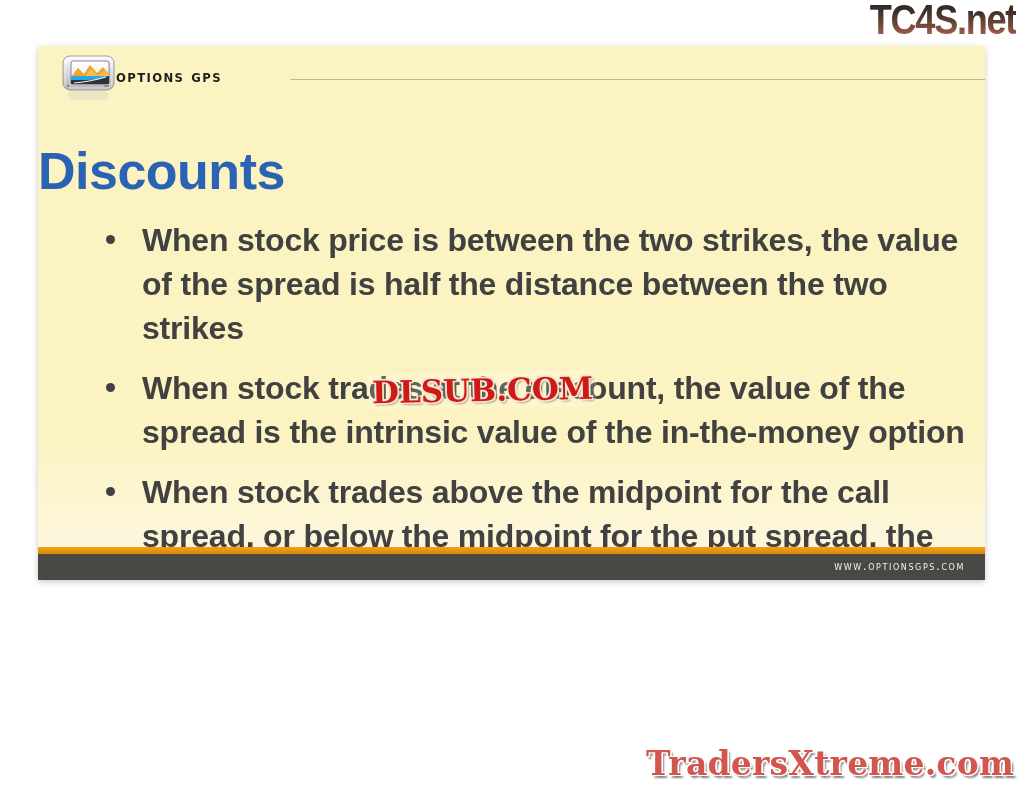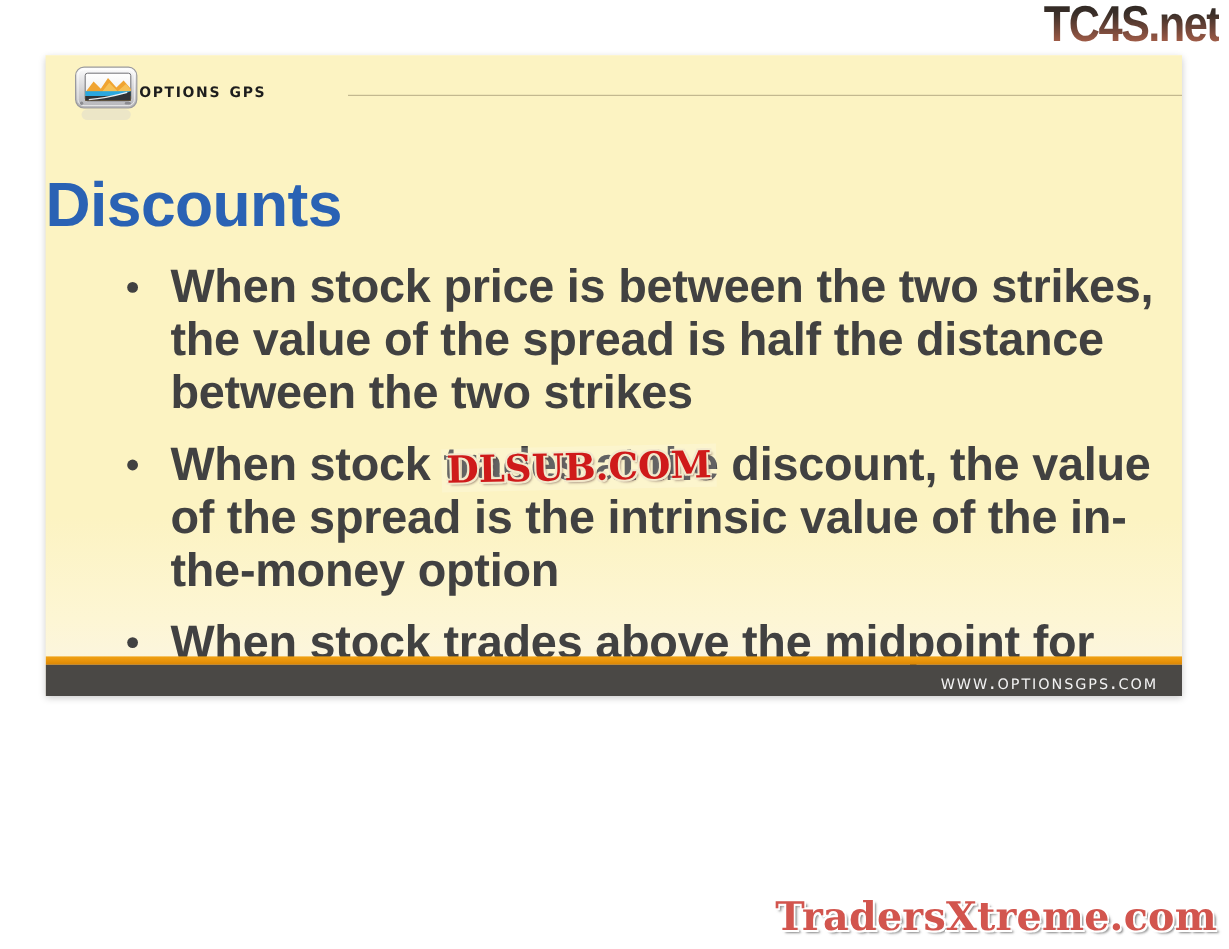--- a/index.html
+++ b/index.html
@@ -118,21 +118,21 @@
     margin: 0;
     padding: 0;
     list-style: none;
   }
   .bullet-row {
     position: relative;
     padding-left: 42px;
     margin-bottom: 16px;
     font-family: "Liberation Sans", sans-serif;
     font-weight: bold;
-    font-size: 39px;
+    font-size: 32px;
     line-height: 44px;
     color: #414141;
     letter-spacing: -0.2px;
   }
   .bullet-row .dot {
     position: absolute;
     left: 6px;
     top: 17px;
     width: 9px;
     height: 9px;
@@ -156,21 +156,21 @@
     bottom: 0;
     width: 100%;
     height: 26px;
     background: #4a4845;
   }
   .footer-url {
     position: absolute;
     right: 20px;
     top: 5px;
     font-family: "DejaVu Sans", sans-serif;
-    font-size: 17px;
+    font-size: 12px;
     font-weight: normal;
     letter-spacing: 1.6px;
     color: #f2f2f2;
     font-variant: small-caps;
     text-transform: lowercase;
     white-space: nowrap;
   }
 
   
   .dlsub-watermark {

